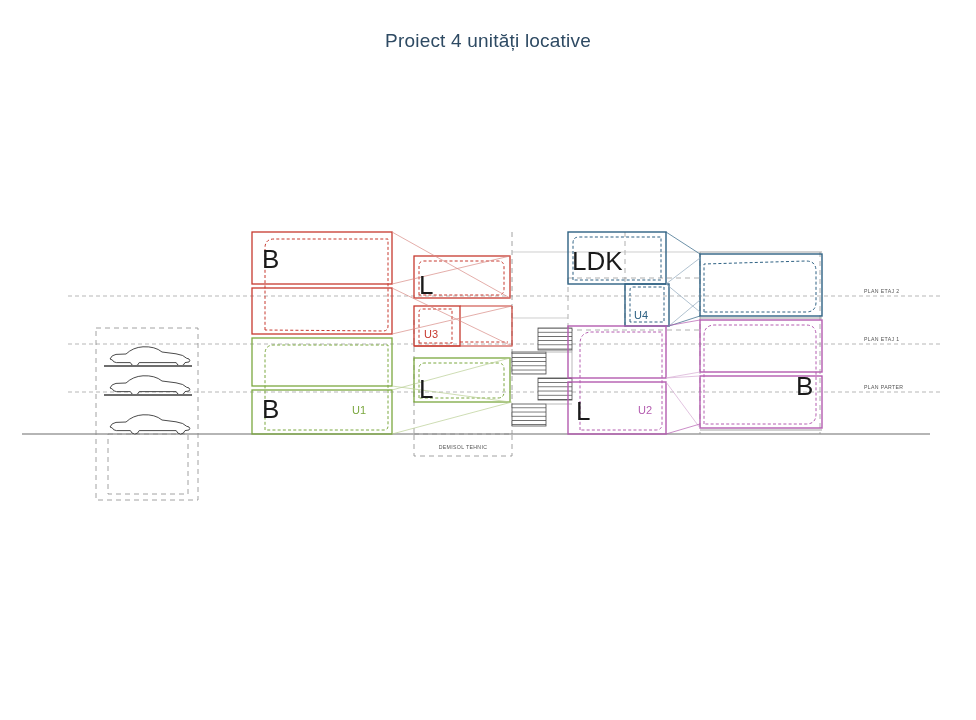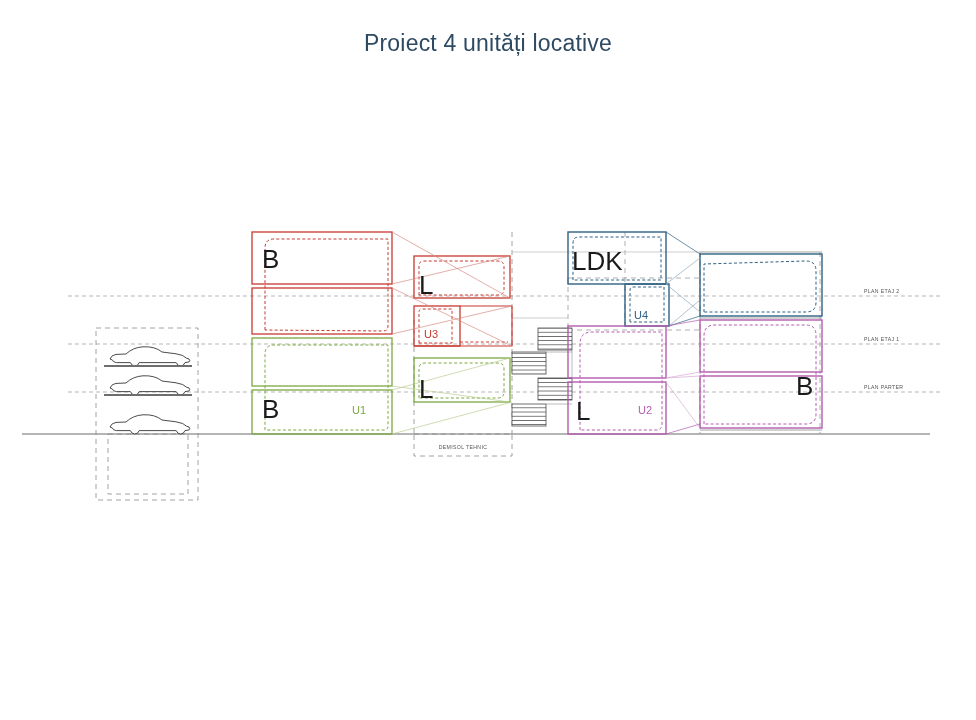--- a/index.html
+++ b/index.html
@@ -5,21 +5,21 @@
 <style>
   html,body{margin:0;padding:0;background:#ffffff;}
   body{
     width:976px;height:720px;position:relative;overflow:hidden;
     font-family:"Liberation Sans","DejaVu Sans",sans-serif;
     background:#ffffff;
   }
   #stage{position:absolute;left:0;top:0;width:976px;height:720px;}
   #title{
     position:absolute;left:0;top:30px;width:976px;text-align:center;
-    font-size:23px;color:#2e4a63;letter-spacing:.2px;
+    font-size:19px;color:#2e4a63;letter-spacing:.2px;
     font-family:"Liberation Sans","DejaVu Sans",sans-serif;
   }
   svg{position:absolute;left:0;top:0;}
   text{font-family:"Liberation Sans","DejaVu Sans",sans-serif;}
   .lvl-label{font-size:5.2px;fill:#555;letter-spacing:.35px;}
   .dem-label{font-size:5.2px;fill:#555;letter-spacing:.35px;}
   .room-big{font-size:26px;fill:#1a1a1a;}
   .unit-tag{font-size:11px;}
 </style>
 </head>

